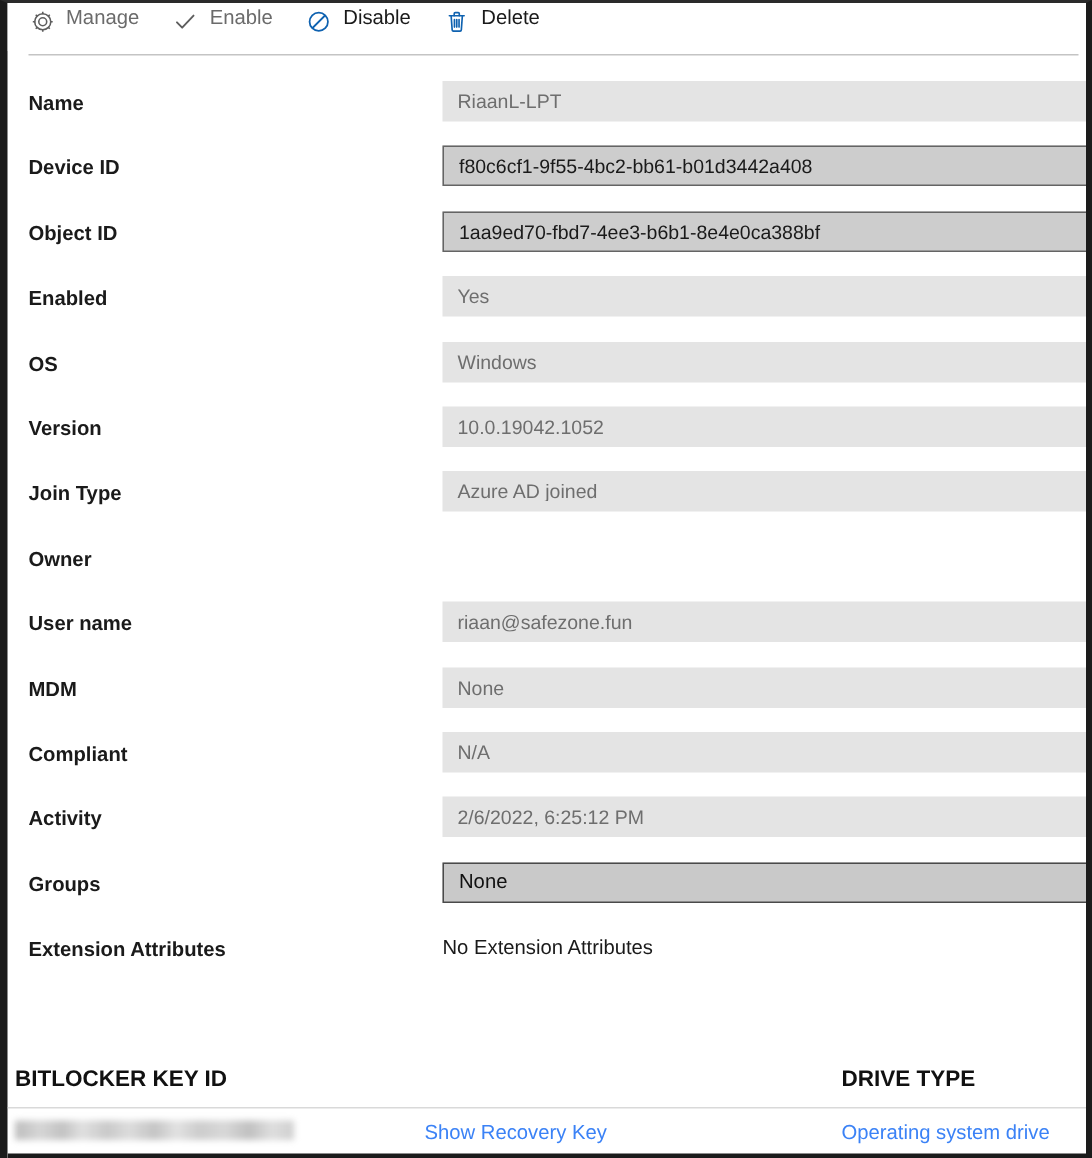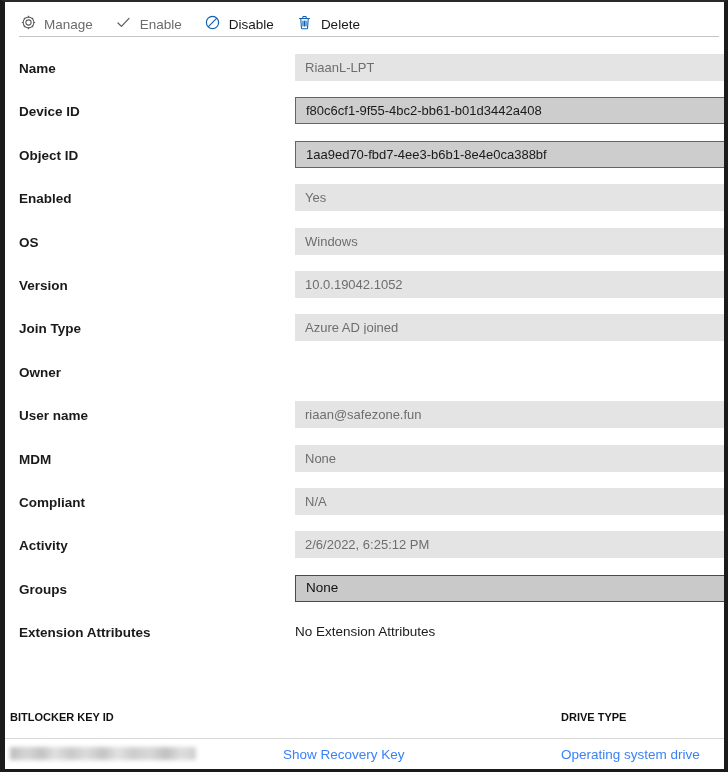--- a/index.html
+++ b/index.html
@@ -30,21 +30,21 @@
     width: 719px;
     height: 32px;
     display: flex;
     align-items: center;
     padding-left: 14px;
     box-sizing: border-box;
     background: #ffffff;
   }
   .tb-item {
     display: flex;
-    align-items: flex-end;
+    align-items: flex-start;
     height: 26px;
     margin-right: 22px;
     cursor: pointer;
     user-select: none;
   }
   .tb-ico {
     width: 18px;
     height: 18px;
     display: inline-flex;
     align-items: center;
@@ -170,21 +170,21 @@
     width: 719px;
   }
   .bl-head {
     position: relative;
     height: 32px;
     border-bottom: 1px solid #d9d9d9;
   }
   .bl-head .th {
     position: absolute;
     top: 6px;
-    font-size: 11px;
+    font-size: 15px;
     font-weight: bold;
     color: #111111;
     line-height: 1;
     white-space: nowrap;
   }
   .th-c1 { left: 5px; }
   .th-c2 { left: 278px; }
   .th-c3 { left: 556px; }
 
   .bl-row {

